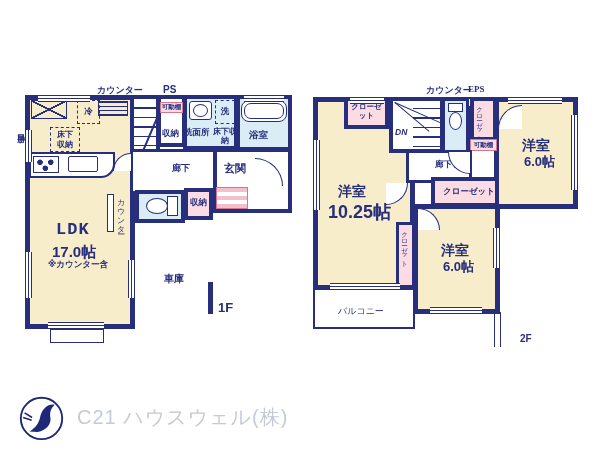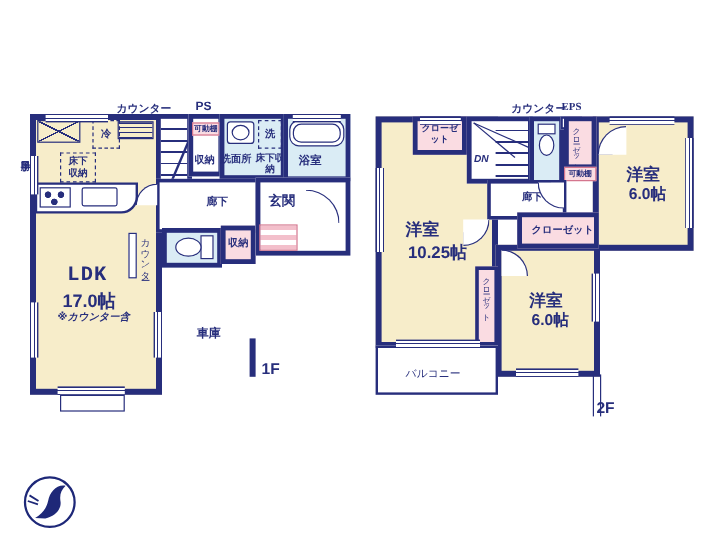--- a/index.html
+++ b/index.html
@@ -115,21 +115,21 @@
     radial-gradient(circle at 25% 35%, var(--navy) 2.5px, transparent 3px),
     radial-gradient(circle at 70% 35%, var(--navy) 2.5px, transparent 3px),
     radial-gradient(circle at 47% 75%, var(--navy) 2.5px, transparent 3px),#fff;"></div>
   <div class="fixture" style="left:68px;top:156px;width:30px;height:16px;border-width:1px;border-radius:2px;"></div>
 
   <div class="fixture" style="left:107px;top:194px;width:7px;height:38px;border-width:1px;"></div>
   <div class="lbl vert" style="left:116px;top:193px;font-size:8px;font-weight:normal;">カウンター</div>
 
   <div class="lbl" style="left:56px;top:220px;font-size:17px;letter-spacing:1px;font-family:Liberation Mono, monospace;">LDK</div>
   <div class="lbl" style="left:52px;top:243px;font-size:15px;">17.0帖</div>
-  <div class="lbl" style="left:48px;top:260px;font-size:8.5px;font-style:italic;">※カウンター含</div>
+  <div class="lbl" style="left:48px;top:260px;font-size:8.5px;">※カウンター含</div>
 
   <div class="lbl vert" style="left:16px;top:128px;font-size:8px;">勝手口</div>
 
   <div class="win-h" style="left:38px;top:95px;width:52px;"></div>
   <div class="win-h" style="left:244px;top:95px;width:40px;"></div>
   <div class="win-v" style="left:25px;top:130px;height:32px;"></div>
   <div class="win-v" style="left:25px;top:252px;height:46px;"></div>
   <div class="win-v" style="left:128px;top:260px;height:38px;"></div>
   <div class="win-h" style="left:48px;top:322px;width:56px;"></div>
 
@@ -181,39 +181,40 @@
   <div class="room b4 pink" style="left:131px;top:177px;width:68px;height:30px;"></div>
   <div class="lbl" style="left:143px;top:187px;font-size:8.5px;">クローゼット</div>
 
   <div class="room b3 pink" style="left:96px;top:222px;width:19px;height:66px;"></div>
   <div class="lbl vert" style="left:101px;top:227px;font-size:6.5px;font-weight:normal;">クローゼット</div>
 
   <div class="abs white" style="left:13px;top:288px;width:102px;height:41px;border:2px solid var(--navy);box-sizing:border-box;"></div>
   <div class="lbl" style="left:38px;top:306px;font-size:9px;font-weight:normal;">バルコニー</div>
 
   <div class="lbl" style="left:38px;top:183px;font-size:14px;">洋室</div>
-  <div class="lbl" style="left:40px;top:202px;font-size:14px;">10.25帖</div>
+  <div class="lbl" style="left:28px;top:202px;font-size:18px;">10.25帖</div>
   <div class="lbl" style="left:222px;top:137px;font-size:14px;">洋室</div>
   <div class="lbl" style="left:224px;top:155px;font-size:13px;">6.0帖</div>
   <div class="lbl" style="left:141px;top:242px;font-size:14px;">洋室</div>
   <div class="lbl" style="left:143px;top:260px;font-size:13px;">6.0帖</div>
 
   <div class="win-h" style="left:50px;top:97px;width:34px;"></div>
   <div class="win-h" style="left:208px;top:97px;width:54px;"></div>
   <div class="win-v" style="left:271px;top:115px;height:75px;"></div>
   <div class="win-v" style="left:13px;top:140px;height:70px;"></div>
   <div class="win-h" style="left:30px;top:283px;width:70px;"></div>
   <div class="win-h" style="left:130px;top:307px;width:52px;"></div>
   <div class="win-v" style="left:193px;top:228px;height:40px;"></div>
 
   <div class="abs" style="left:194px;top:312px;width:7px;height:35px;border-left:1px solid var(--navy);border-right:1px solid var(--navy);box-sizing:border-box;"></div>
-  <div class="lbl" style="left:197px;top:333px;font-size:13px;">2F</div>
+  <div class="lbl" style="left:220px;top:333px;font-size:10px;">2F</div>
 </div>
 
 <div class="abs" style="left:18px;top:392px;width:400px;height:50px;display:flex;align-items:center;gap:12px;">
   <span style="display:inline-block;width:47px;height:47px;">
     <svg viewBox="0 0 50 50" width="47" height="47">
       <circle cx="25" cy="26" r="22" fill="none" stroke="#1e2878" stroke-width="2"></circle>
       <path d="M12 40 C 19 36, 22 31, 23.5 25 C 25 17, 31 10, 39 11.5 C 35 15.5, 33.5 19.5, 34.5 25.5 C 35.5 32, 30 38.5, 21 40.5 Z" fill="#1e2878"></path>
       <path d="M7 20 l8 5 M5.5 25 l9 3" stroke="#1e2878" stroke-width="1.6" fill="none"></path>
     </svg>
   </span>
+  <span class="footer-text">C21 ハウスウェル(株)</span>
 </div>
 
 </body></html>

